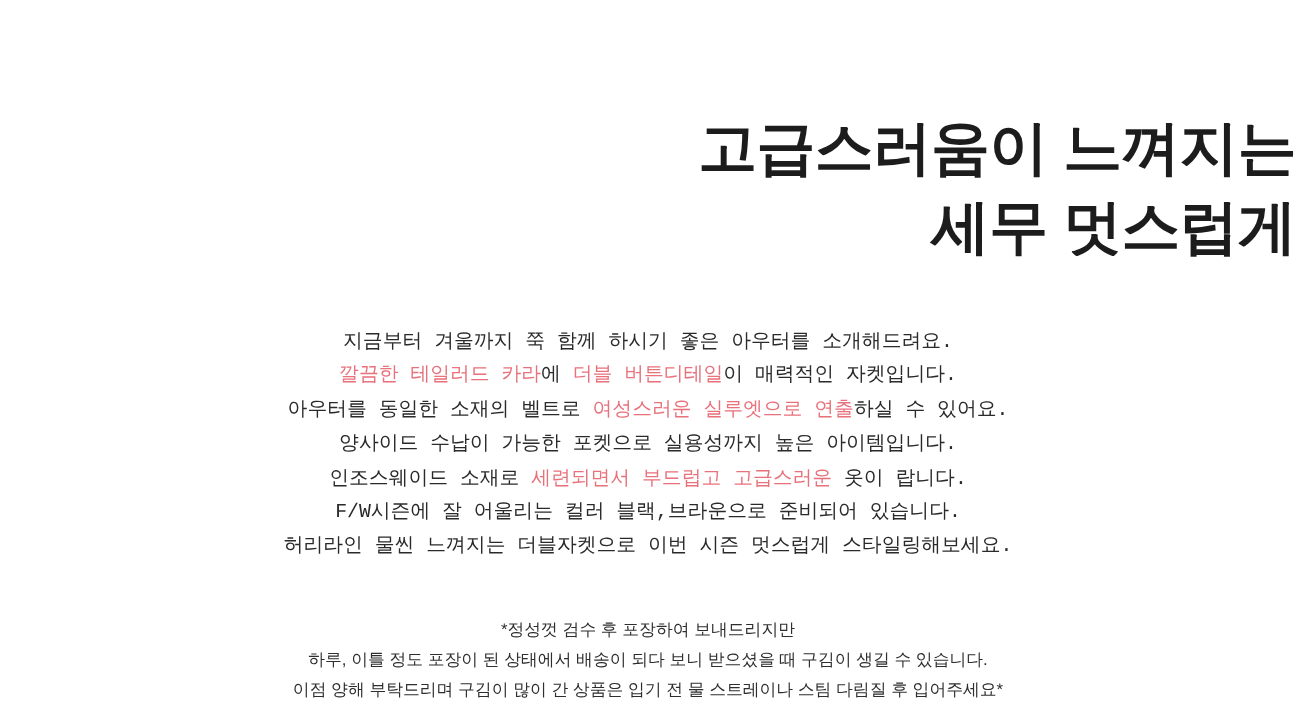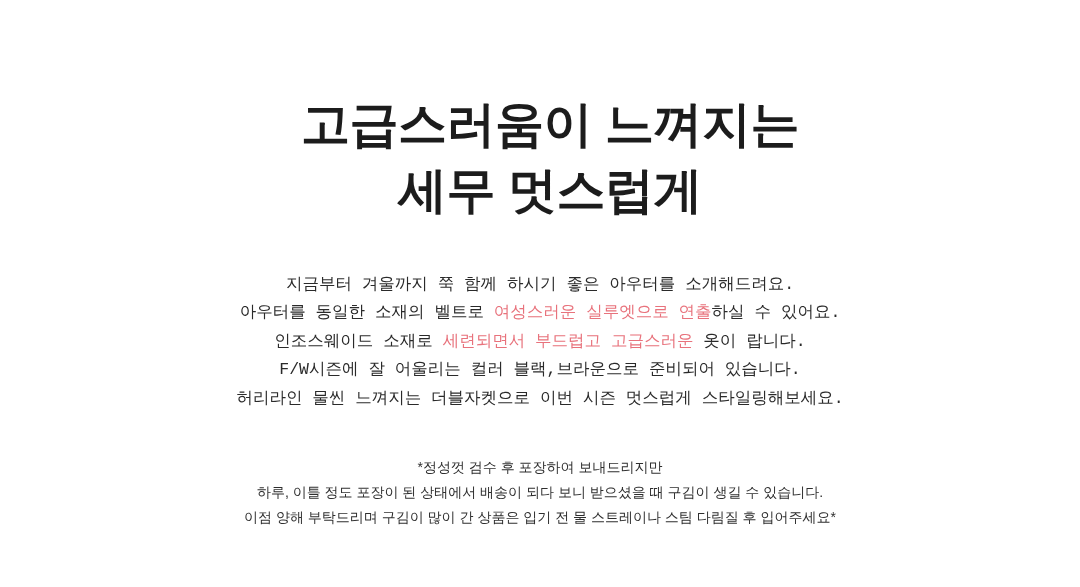--- a/index.html
+++ b/index.html
@@ -14,21 +14,21 @@
     color: #231f20;
     overflow: hidden;
   }
   .page {
     width: 1080px;
     height: 587px;
     position: relative;
     box-sizing: border-box;
   }
   .headline {
-    text-align: center;
+    text-align: right;
     font-size: 49px;
     font-weight: 700;
     line-height: 1.35;
     color: #1c1c1c;
     letter-spacing: -0.5px;
     padding-top: 58px;
     padding-left: 20px;
   }
   .headline .line {
     display: block;
@@ -66,21 +66,23 @@
 
 <div class="page">
 
   <h1 class="headline">
     <span class="line">고급스러움이 느껴지는</span>
     <span class="line">세무 멋스럽게</span>
   </h1>
 
   <div class="body-block">
     <span class="line">지금부터 겨울까지 쭉 함께 하시기 좋은 아우터를 소개해드려요.</span>
+    <span class="line"><span class="accent">깔끔한 테일러드 카라</span><span>에 </span><span class="accent">더블 버튼디테일</span><span>이 매력적인 자켓입니다.</span></span>
     <span class="line"><span>아우터를 동일한 소재의 벨트로 </span><span class="accent">여성스러운 실루엣으로 연출</span><span>하실 수 있어요.</span></span>
+    <span class="line">양사이드 수납이 가능한 포켓으로 실용성까지 높은 아이템입니다.</span>
     <span class="line"><span>인조스웨이드 소재로 </span><span class="accent">세련되면서 부드럽고 고급스러운</span><span> 옷이 랍니다.</span></span>
     <span class="line">F/W시즌에 잘 어울리는 컬러 블랙,브라운으로 준비되어 있습니다.</span>
     <span class="line">허리라인 물씬 느껴지는 더블자켓으로 이번 시즌 멋스럽게 스타일링해보세요.</span>
   </div>
 
   <div class="note-block">
     <span class="line">*정성껏 검수 후 포장하여 보내드리지만</span>
     <span class="line">하루, 이틀 정도 포장이 된 상태에서 배송이 되다 보니 받으셨을 때 구김이 생길 수 있습니다.</span>
     <span class="line">이점 양해 부탁드리며 구김이 많이 간 상품은 입기 전 물 스트레이나 스팀 다림질 후 입어주세요*</span>
   </div>

